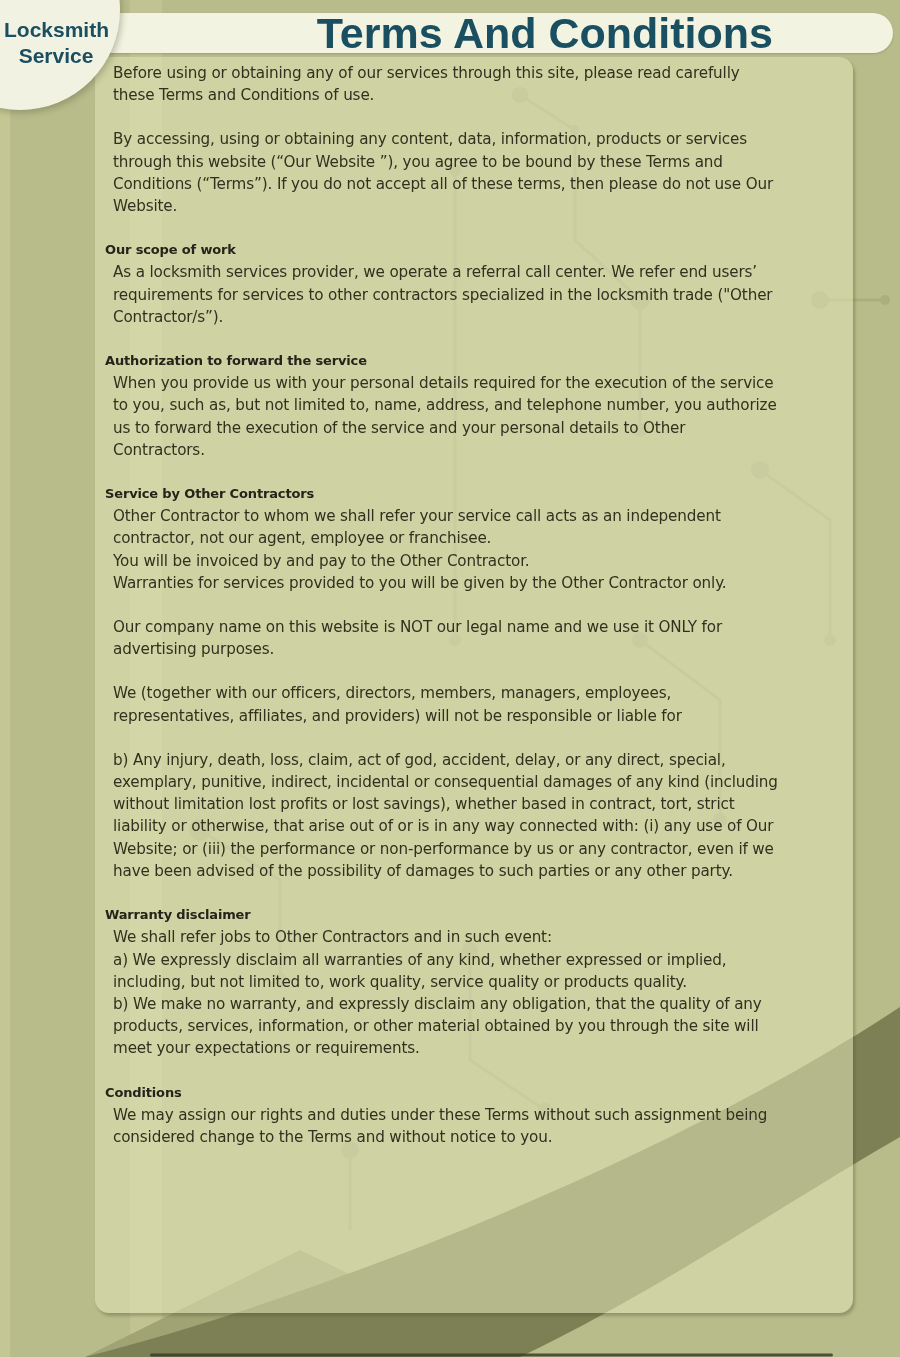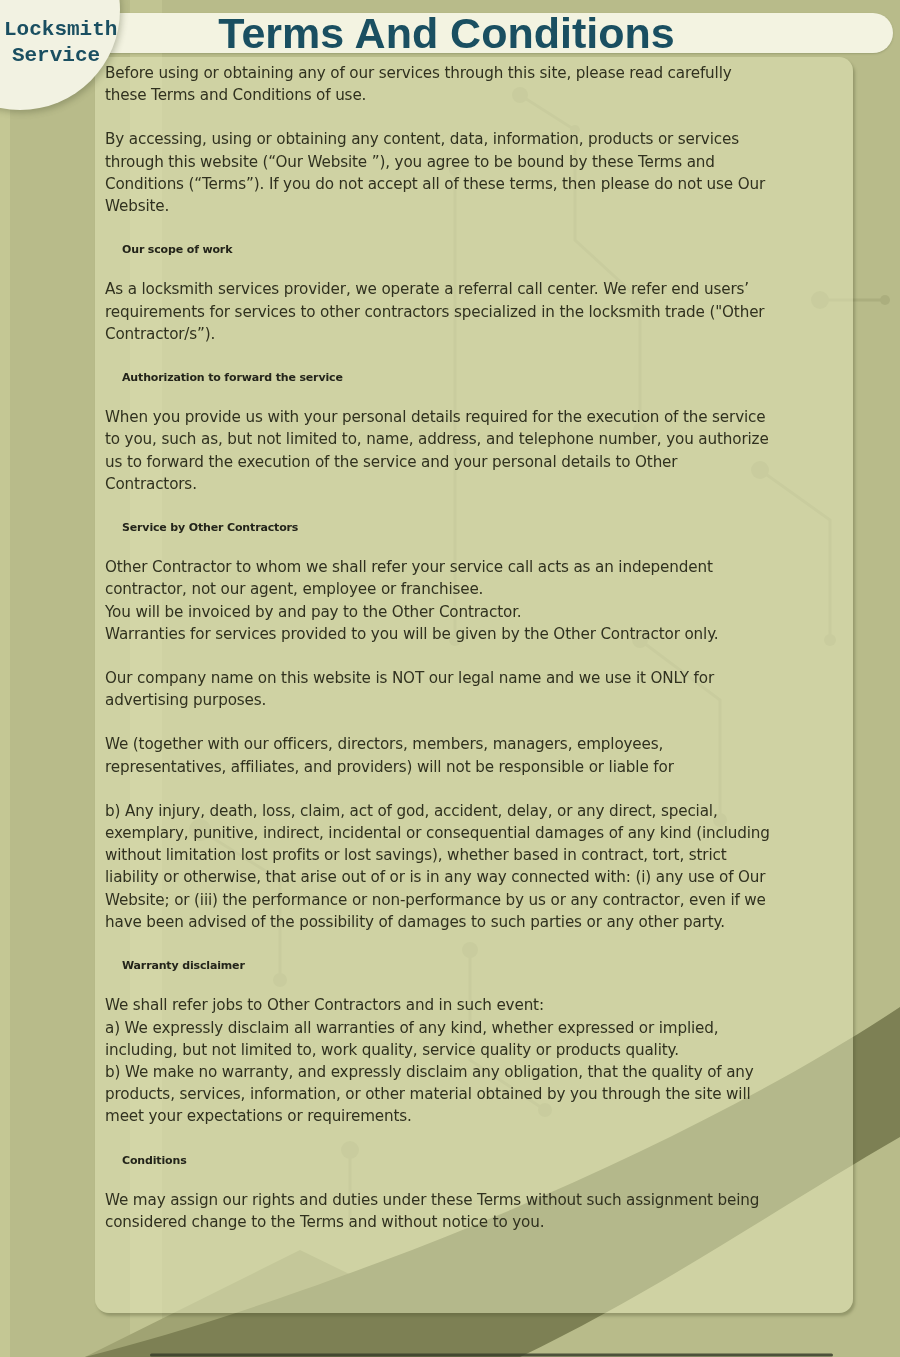--- a/index.html
+++ b/index.html
@@ -13,44 +13,44 @@
   .decor{position:absolute;left:0;top:0;width:900px;height:1357px;z-index:1;}
   .panel{
     position:absolute;left:95px;top:57px;width:758px;height:1256px;z-index:2;
     background:var(--panel);border-radius:14px;
     box-shadow:2px 3px 3px rgba(80,85,50,.35);
   }
   .content{
     position:absolute;left:105px;top:62px;width:745px;z-index:4;
     font-size:15.2px;line-height:22.2px;letter-spacing:-0.15px;color:var(--body-text);
   }
-  .content p{white-space:pre-line;margin:0 0 22px 0;}
+  .content p{white-space:pre-line;margin:0 0 22px 8px;}
   .content h3{
-    font-size:11px;line-height:22.2px;font-weight:bold;color:var(--heading-text);
-    font-family:"DejaVu Sans",sans-serif;margin:17px;
+    font-size:13px;line-height:22.2px;font-weight:bold;color:var(--heading-text);
+    font-family:"DejaVu Sans",sans-serif;margin:0;
   }
   .header-bar{
     position:absolute;left:0;top:13px;width:893px;height:40px;z-index:3;
     background:var(--header-bar);border-radius:0 20px 20px 0;
     box-shadow:0 1px 2px rgba(90,95,60,.3);
   }
   .page-title{
-    position:absolute;left:120px;right:120px;top:-5px;text-align:center;
+    position:absolute;left:120px;right:120px;top:-5px;text-align:right;
     font-family:"Liberation Sans","DejaVu Sans",sans-serif;font-weight:bold;
     font-size:43px;line-height:50px;color:var(--accent-teal);letter-spacing:0;
     white-space:nowrap;
   }
   .badge{
     position:absolute;left:-80px;top:-90px;width:200px;height:200px;z-index:5;
     background:var(--badge);border-radius:50%;
     box-shadow:2px 3px 6px rgba(70,75,45,.3);
   }
   .logo{
     position:absolute;left:4px;top:17px;width:104px;z-index:6;text-align:center;
-    font-family:Liberation Mono, monospace;font-weight:bold;
+    font-family:Liberation Sans, sans-serif;font-weight:bold;
     font-size:21px;line-height:26px;color:var(--accent-teal);
   }
 </style>
 </head>
 <body>
 
 <svg class="decor" viewBox="0 0 900 1357" xmlns="http://www.w3.org/2000/svg" aria-hidden="true">
   <rect x="0" y="0" width="900" height="1357" fill="#b8bb8a"></rect>
   <rect x="0" y="0" width="10" height="1357" fill="#c9cc99" opacity="0.7"></rect>
   <rect x="130" y="0" width="32" height="1357" fill="#c9cc99" opacity="0.55"></rect>

